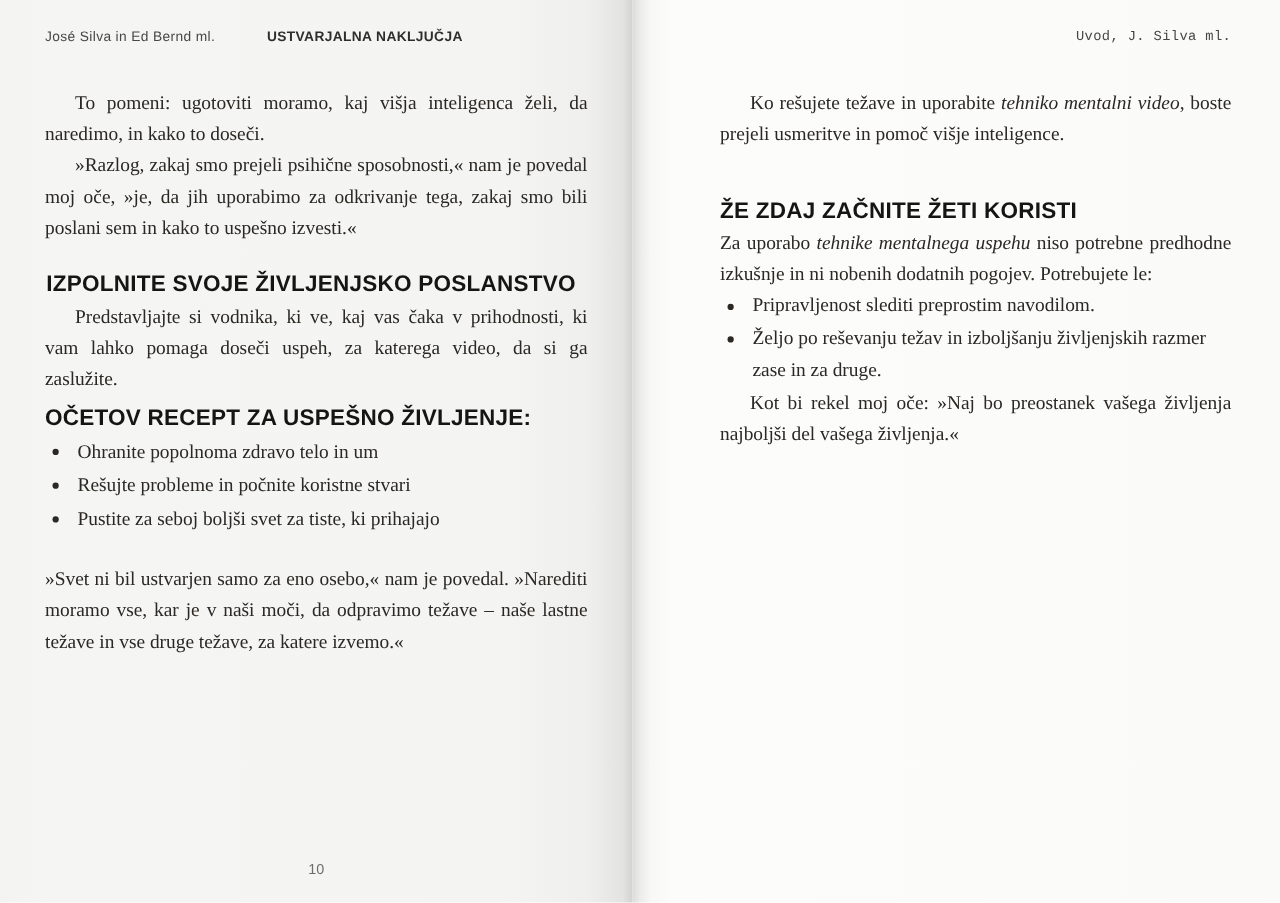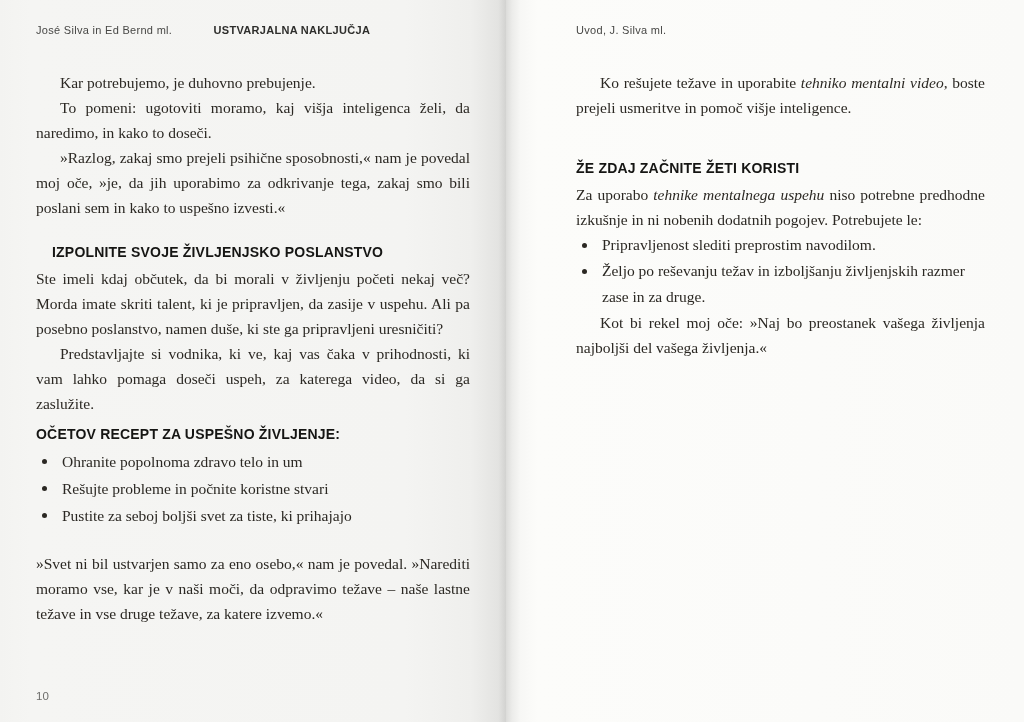--- a/index.html
+++ b/index.html
@@ -23,39 +23,39 @@
       #dcdcda 0%, #ececea 1.2%, #f7f7f5 2.8%,
       #fcfcfa 6%, #fbfbf9 60%, #fafaf8 100%);
   }
 
   .running-header {
     position: absolute; top: 24px;
     font-family: "Liberation Sans", sans-serif;
     font-size: 11px; letter-spacing: 0.3px; color: #474745;
   }
   .rh-left { left: 36px; width: 434px; text-align: left; }
-  .rh-right { left: 70px; width: 409px; text-align: left; }
+  .rh-right { left: 70px; width: 409px; text-align: right; font-family: Liberation Mono, monospace; }
   .rh-title { font-weight: 700; color: #2e2e2c; padding-left: 38px; }
 
   .page-body { position: absolute; top: 70px; }
   .pb-left  { left: 36px; width: 434px; }
   .pb-right { left: 70px; width: 409px; }
 
   p {
     margin: 0; text-align: justify;
     font-size: 15.5px; line-height: 25px; color: #2b2823;
   }
   p.indent { text-indent: 24px; }
 
   h2 {
     font-family: "Liberation Sans", sans-serif;
-    font-size: 14px; font-weight: 700; letter-spacing: 0.2px;
+    font-size: 18px; font-weight: 700; letter-spacing: 0.2px;
     line-height: 24px; color: #151513; margin: 0;
   }
-  .h-first  { margin: 20px 0 2px 16px; }
+  .h-first  { margin: 20px 0 2px 1px; }
   .h-second { margin: 6px 0 2px 0; }
   .h-right  { margin: 36px 0 2px 0; }
 
   ul.bullets { list-style: none; margin: 0; padding: 0; }
   ul.bullets li {
     position: relative; padding-left: 26px;
     font-size: 15.5px; line-height: 27px; color: #2b2823;
   }
   .pb-right ul.bullets li { line-height: 26px; }
   ul.bullets .dot {
@@ -64,42 +64,40 @@
     background: #2b2823;
   }
   p.after-list { margin-top: 22px; }
   .pb-right p.after-list { margin-top: 8px; }
 
   em { font-style: italic; }
 
   .page-number {
     position: absolute; bottom: 20px;
     font-family: "Liberation Sans", sans-serif;
-    font-size: 11.5px; color: #6e6e6c; text-align: left;
+    font-size: 11.5px; color: #6e6e6c; text-align: center;
   }
   .pn-left  { left: 36px; width: 434px; }
   .pn-right { left: 70px; width: 409px; }
 </style>
 </head>
 <body>
 
 <div class="spread">
 
   <div class="page page-left">
     <div class="running-header rh-left">
       <span class="rh-author">José Silva in Ed Bernd ml. </span><span class="rh-title">USTVARJALNA NAKLJUČJA</span>
     </div>
 
     <div class="page-body pb-left">
-      <p class="indent">Kar potrebujemo, je duhovno prebujenje.</p>
       <p class="indent">To pomeni: ugotoviti moramo, kaj višja inteligenca želi, da naredimo, in kako to doseči.</p>
       <p class="indent">»Razlog, zakaj smo prejeli psihične sposobnosti,« nam je povedal moj oče, »je, da jih uporabimo za odkrivanje tega, zakaj smo bili poslani sem in kako to uspešno izvesti.«</p>
 
       <h2 class="h-first">IZPOLNITE SVOJE ŽIVLJENJSKO POSLANSTVO</h2>
-      <p>Ste imeli kdaj občutek, da bi morali v življenju početi nekaj več? Morda imate skriti talent, ki je pripravljen, da zasije v uspehu. Ali pa posebno poslanstvo, namen duše, ki ste ga pripravljeni uresničiti?</p>
       <p class="indent">Predstavljajte si vodnika, ki ve, kaj vas čaka v prihodnosti, ki vam lahko pomaga doseči uspeh, za katerega video, da si ga zaslužite.</p>
 
       <h2 class="h-second">OČETOV RECEPT ZA USPEŠNO ŽIVLJENJE:</h2>
       <ul class="bullets">
         <li>
           <span class="dot"></span>
           <span class="bullet-text">Ohranite popolnoma zdravo telo in um</span>
         </li>
         <li>
           <span class="dot"></span>

